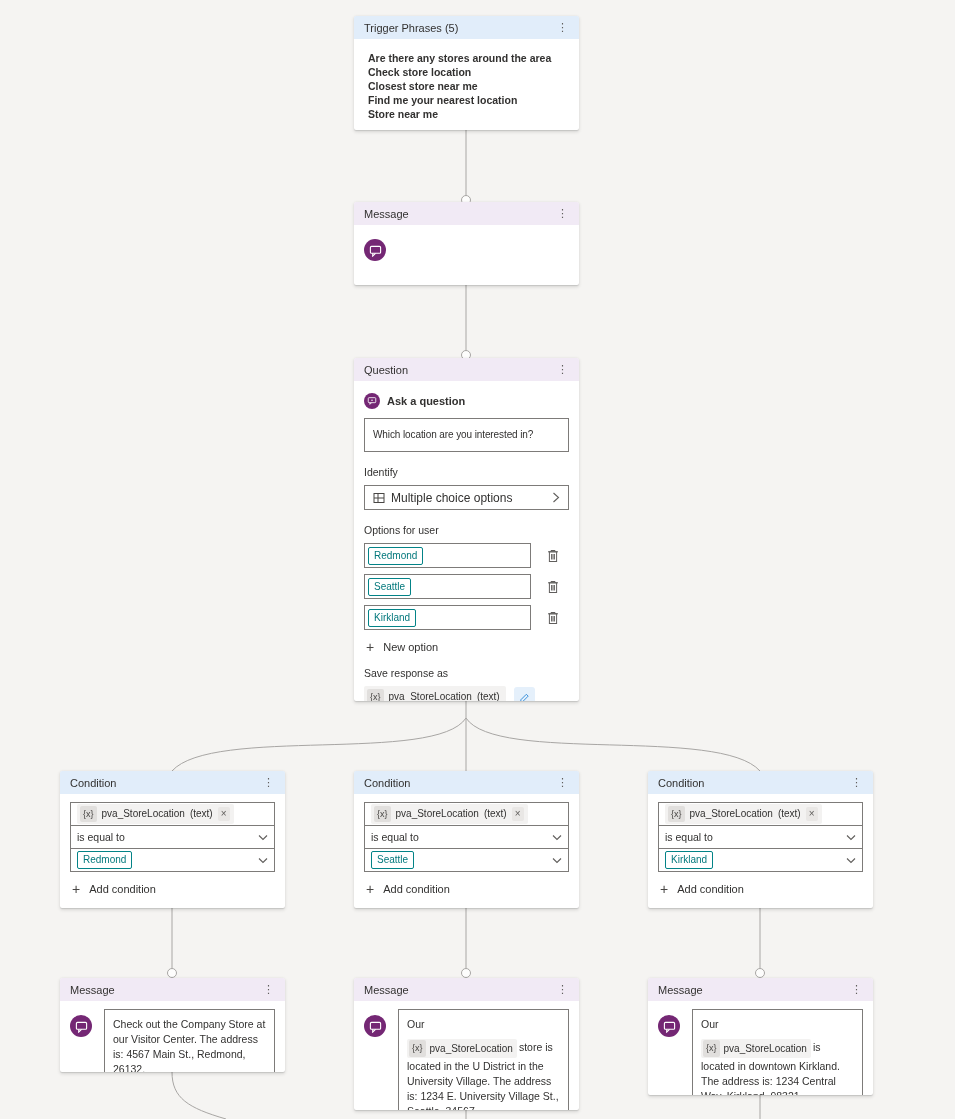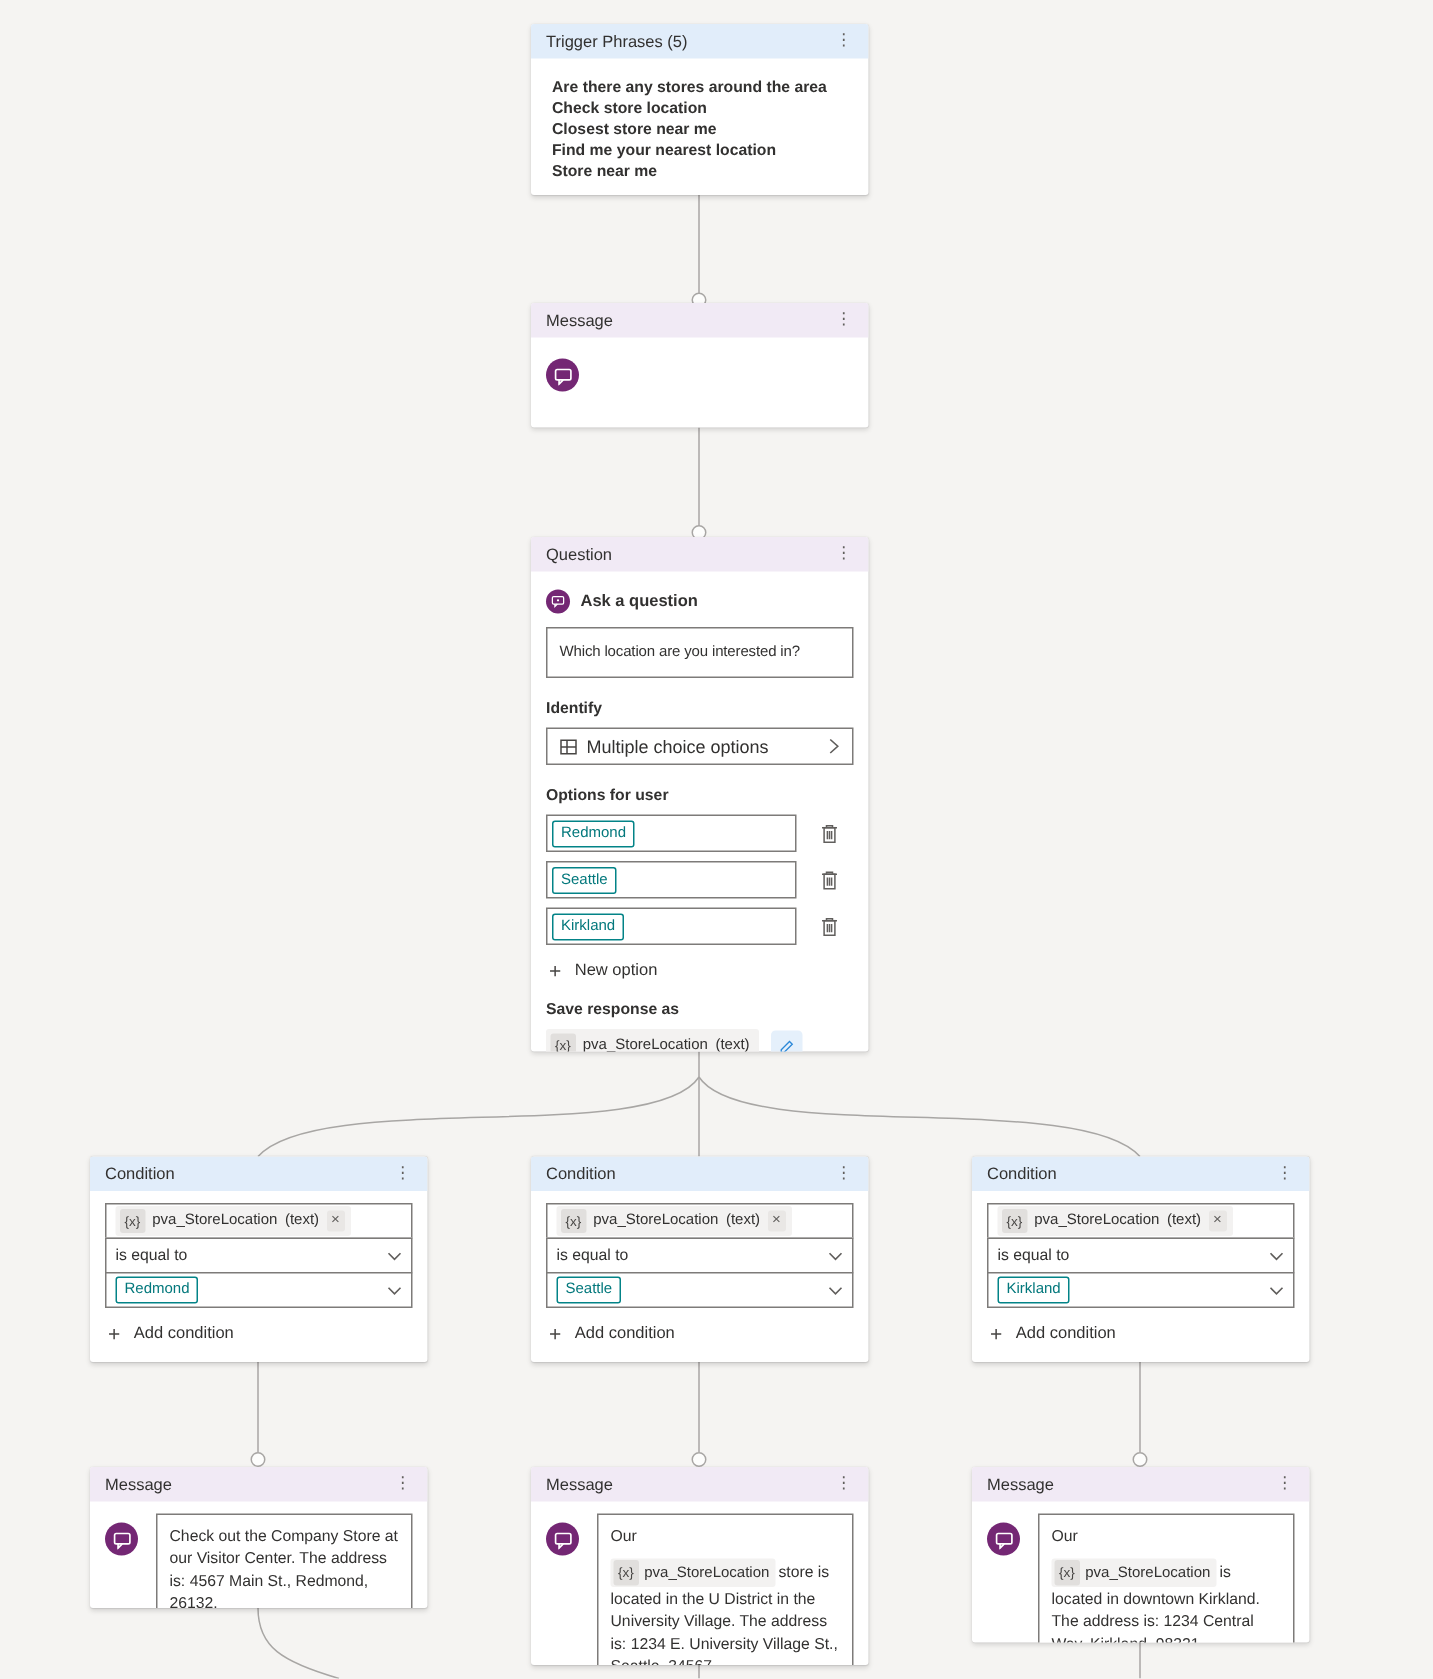--- a/index.html
+++ b/index.html
@@ -39,21 +39,21 @@
     padding:7px 8px;font-size:10.5px;line-height:15px;min-height:30px;box-sizing:border-box;
   }
 
   
   .ask-row{display:flex;align-items:center;gap:7px;font-weight:bold;font-size:11px;margin:4px 0 9px 0;}
   .q-circle{width:16px;height:16px;border-radius:50%;background:#742774;display:flex;align-items:center;justify-content:center;flex:0 0 16px;}
   .q-input{
     border:1px solid #7d7b79;height:34px;display:flex;align-items:center;
     padding:0 8px;font-size:10px;letter-spacing:-0.1px;margin-bottom:13px;box-sizing:border-box;
   }
-  .sec-label{font-weight:bold;font-size:10.5px;margin:0 0 6px 0;}
+  .sec-label{font-weight:normal;font-size:10.5px;margin:0 0 6px 0;}
   .choice-box{
     border:1px solid #7d7b79;height:25px;display:flex;align-items:center;gap:6px;
     padding:0 8px;margin-bottom:13px;cursor:pointer;box-sizing:border-box;
   }
   .choice-box .lbl{flex:1;font-size:12px;}
   .opt-row{display:flex;align-items:center;margin-bottom:6px;}
   .opt-box{border:1px solid #7d7b79;width:167px;height:25px;display:flex;align-items:center;padding:0 3px;box-sizing:border-box;}
   .chip-teal{
     border:1px solid #038387;color:#03787c;background:#fff;border-radius:2px;
     padding:2px 5px;font-size:10px;line-height:12px;white-space:nowrap;

